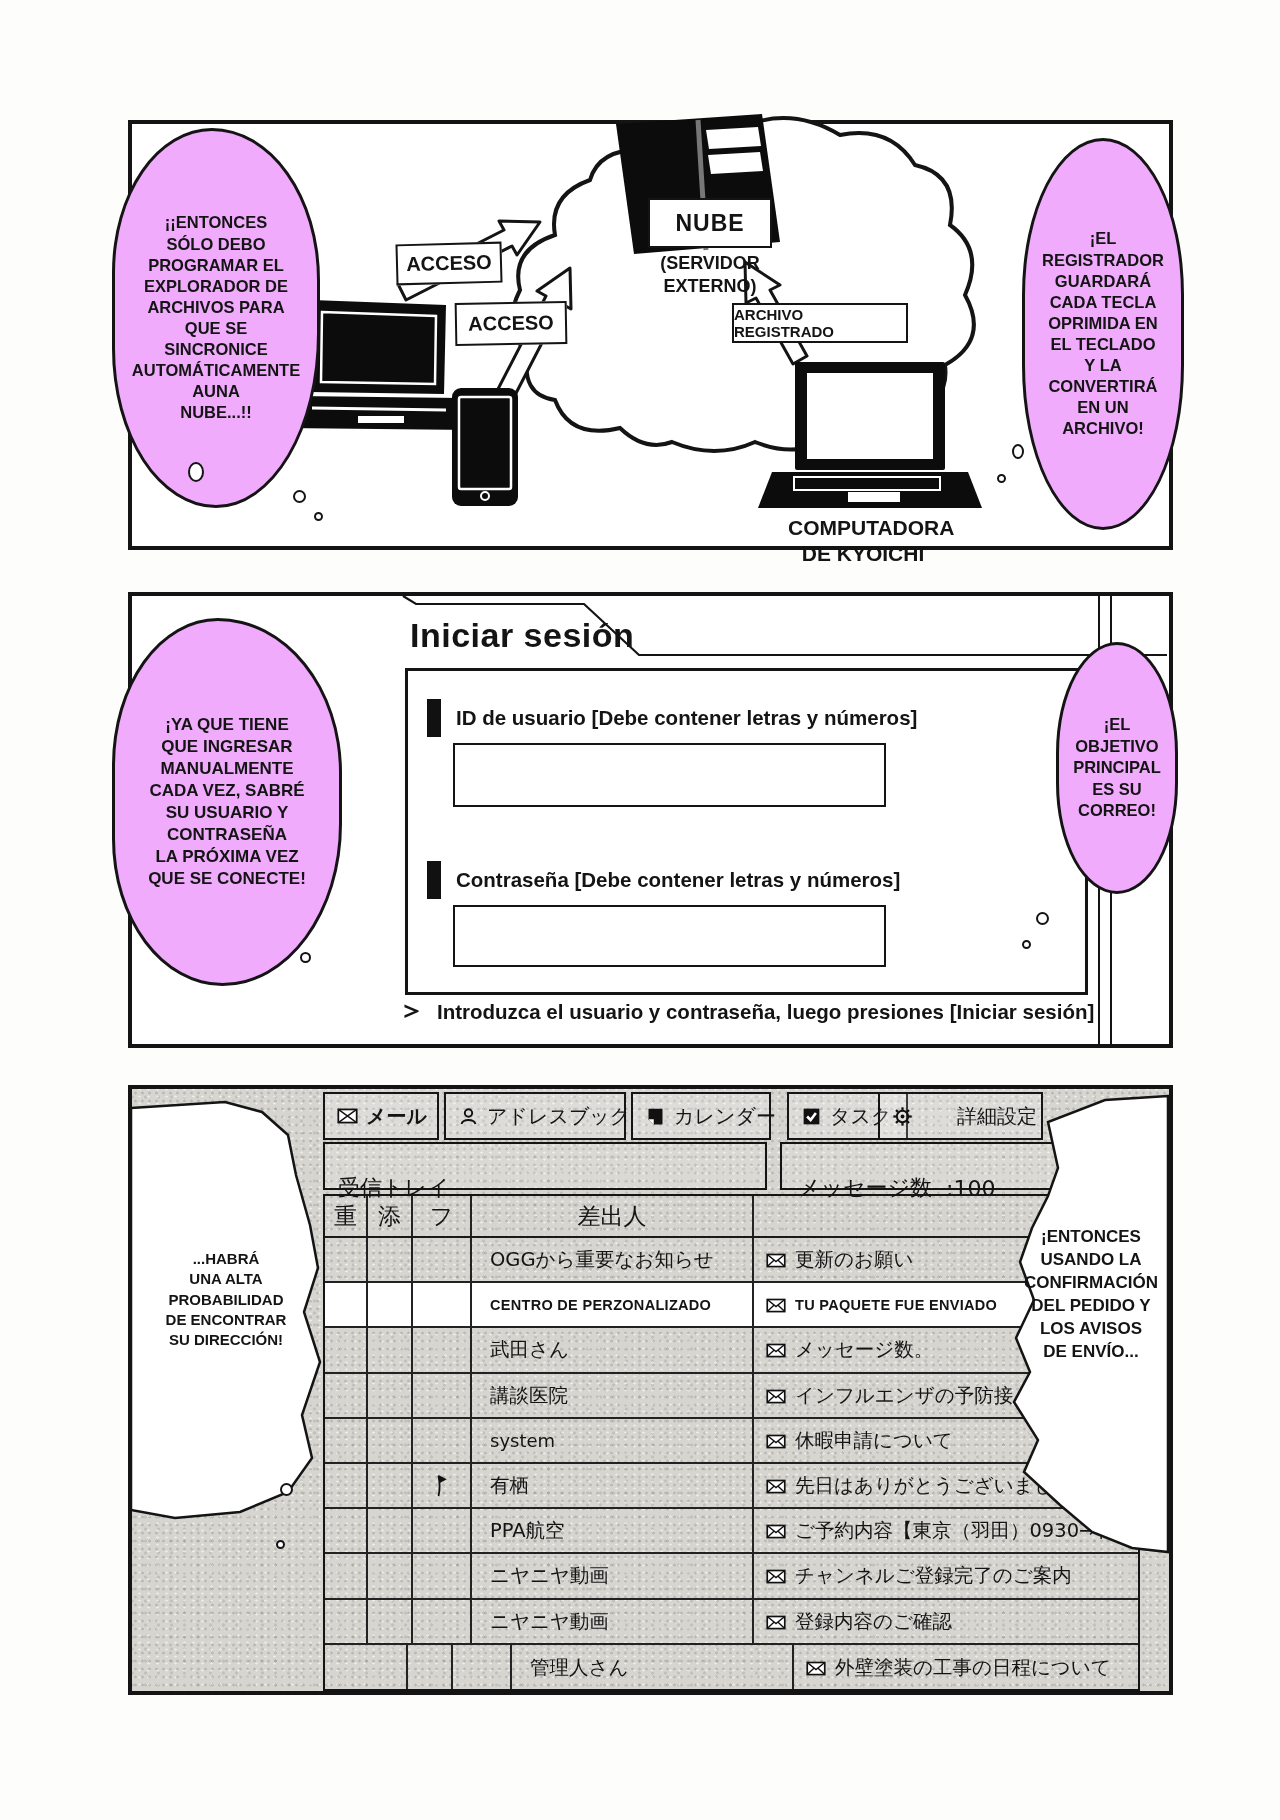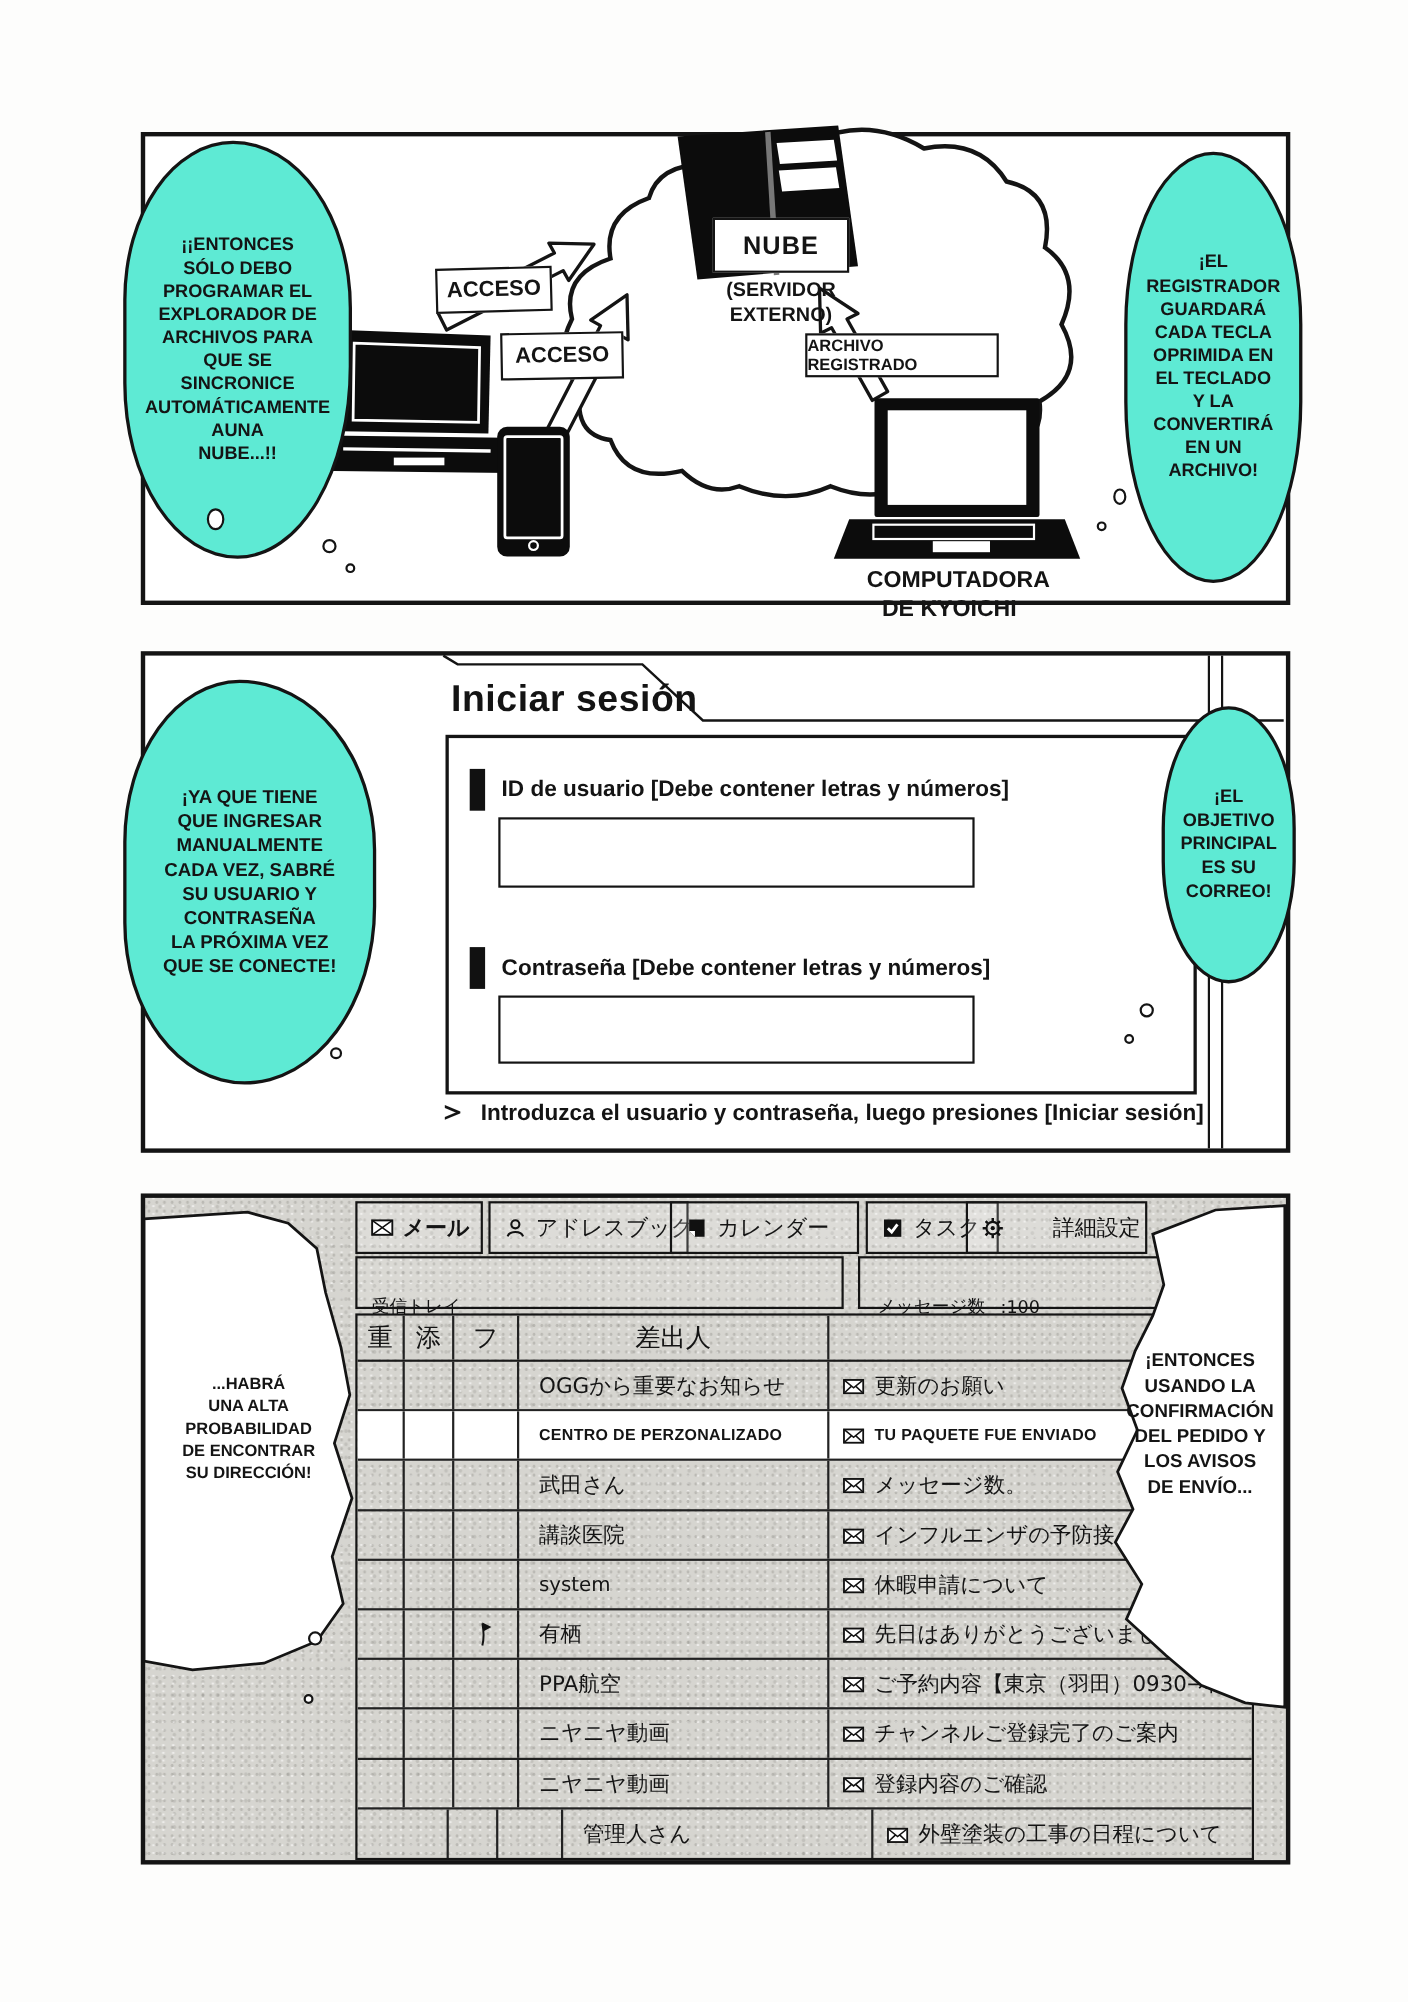--- a/index.html
+++ b/index.html
@@ -10,21 +10,21 @@
     background-image:
       radial-gradient(rgba(90,88,82,.22) 1px, transparent 1.6px),
       radial-gradient(rgba(255,255,255,.55) 1px, transparent 1.6px),
       radial-gradient(rgba(90,88,82,.16) 1.4px, transparent 2px);
     background-size:7px 8px,9px 7px,13px 12px;
     background-position:0 0,3px 4px,7px 2px;}
   svg.art{position:absolute;left:0;top:0;width:1280px;height:1820px;pointer-events:none;}
   #art-low{z-index:1;}
   #art-high{z-index:5;}
   .ui{position:absolute;z-index:2;box-sizing:border-box;}
-  .thought{position:absolute;z-index:5;background:#5eead4;border:3px solid #141414;
+  .thought{position:absolute;z-index:5;background:#f0abfc;border:3px solid #141414;
     display:flex;align-items:center;justify-content:center;text-align:center;
     font-family:"Liberation Sans",sans-serif;font-weight:bold;white-space:pre-line;box-sizing:border-box;}
   .btext{position:absolute;z-index:6;text-align:center;font-family:"Liberation Sans",sans-serif;
     font-weight:bold;white-space:pre-line;}
   .tc{position:absolute;z-index:6;background:#fff;border:2.5px solid #141414;border-radius:50%;box-sizing:border-box;}
   .dlabel{position:absolute;z-index:2;background:#fff;border:2.5px solid #141414;
     display:flex;align-items:center;justify-content:center;font-family:"Liberation Sans",sans-serif;
     font-weight:bold;box-sizing:border-box;}
   .dcaption{position:absolute;z-index:2;text-align:center;font-family:"Liberation Sans",sans-serif;
     font-weight:bold;white-space:pre-line;}
@@ -40,21 +40,21 @@
     font-family:"Liberation Sans",sans-serif;font-weight:bold;}
   .instruction .arrow{font-size:27px;line-height:1;}
   .instruction .itext{font-size:20.5px;padding-top:3px;}
   .vline{position:absolute;z-index:1;border-left:2.5px solid #141414;width:0;}
   
   .tab{position:absolute;z-index:2;top:1092px;height:48px;border:2.5px solid #141414;box-sizing:border-box;
     display:flex;align-items:center;padding-left:12px;gap:8px;background:rgba(255,255,255,0.18);}
   .tab .tlabel{font-size:20px;white-space:nowrap;}
   .hbox{position:absolute;z-index:2;top:1142px;height:48px;border:2.5px solid #141414;box-sizing:border-box;
     display:flex;align-items:center;background:rgba(255,255,255,0.10);}
-  .hbox .htext{font-size:16px;white-space:nowrap;margin-top:44px;}
+  .hbox .htext{font-size:22px;white-space:nowrap;margin-top:44px;}
   #inbox-table{position:absolute;z-index:2;left:323px;top:1194px;width:817px;height:497px;
     border:2.5px solid #141414;box-sizing:border-box;overflow:hidden;}
   .mhead,.mrow{display:grid;grid-template-columns:43px 45px 59px 282px 1fr;box-sizing:border-box;}
   .mhead{height:42px;border-bottom:2.5px solid #1a1a1a;}
   .mrow{height:45.2px;border-bottom:2px solid #222;}
   .mrow:last-child{border-bottom:none;margin-left:40px;}
   .mrow.hl{background:#ffffff;}
   .mc{border-right:2px solid #222;display:flex;align-items:center;overflow:hidden;box-sizing:border-box;}
   .mc:last-child{border-right:none;}
   .mhead .mc{justify-content:center;font-size:23px;}
@@ -210,21 +210,21 @@
       </div>
       <div class="tab" style="left: 444px; width: 182px;">
         <span class="iwrap">
           <svg width="21" height="21" viewBox="0 0 24 24">
             <circle cx="12" cy="8" r="4.2" fill="none" stroke="#111" stroke-width="2.2"></circle>
             <path d="M4,20.5 C6,14.5 18,14.5 20,20.5" fill="none" stroke="#111" stroke-width="2.2"></path>
           </svg>
         </span>
         <span class="tlabel">アドレスブック</span>
       </div>
-      <div class="tab" style="left: 609px; width: 172px;">
+      <div class="tab" style="left: 631px; width: 140px;">
         <span class="iwrap">
           <svg width="21" height="21" viewBox="0 0 24 24">
             <path d="M4,3 H20 V21 H10 L4,15 Z" fill="#111"></path>
             <path d="M4,15 H10 V21 Z" fill="#fff"></path>
           </svg>
         </span>
         <span class="tlabel">カレンダー</span>
       </div>
       <div class="tab" style="left: 787px; width: 121px;">
         <span class="iwrap">

